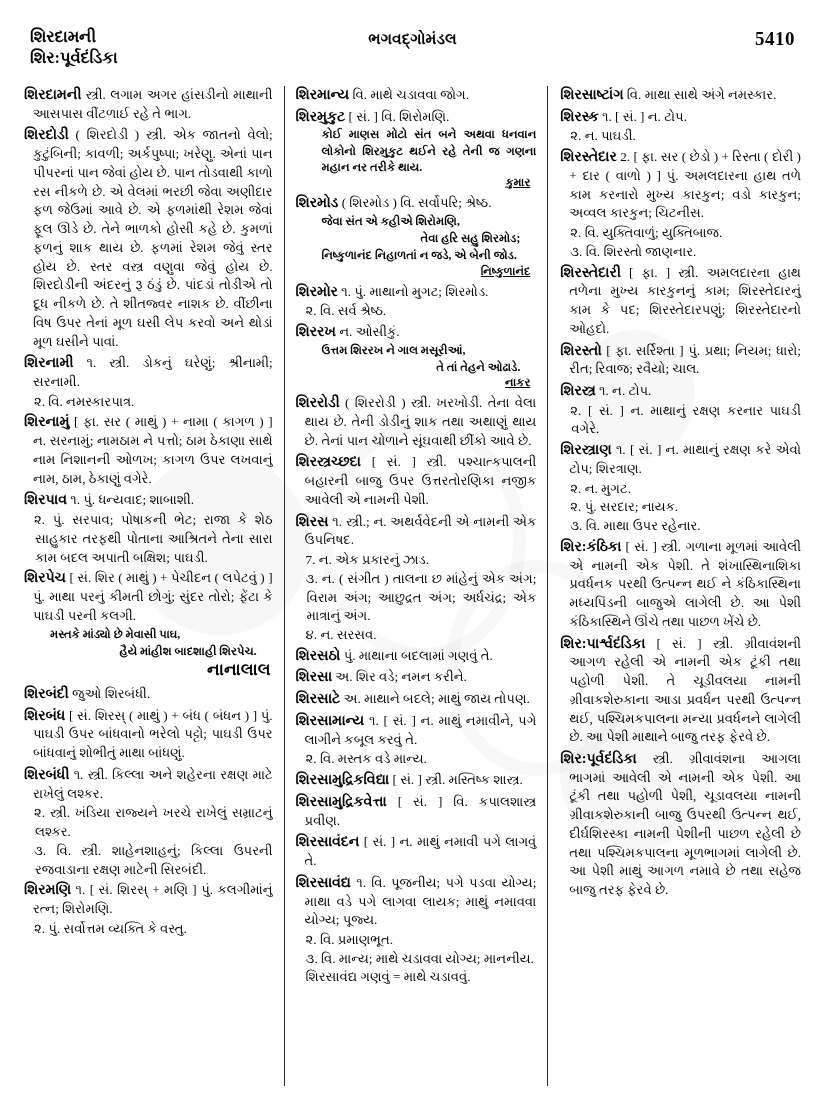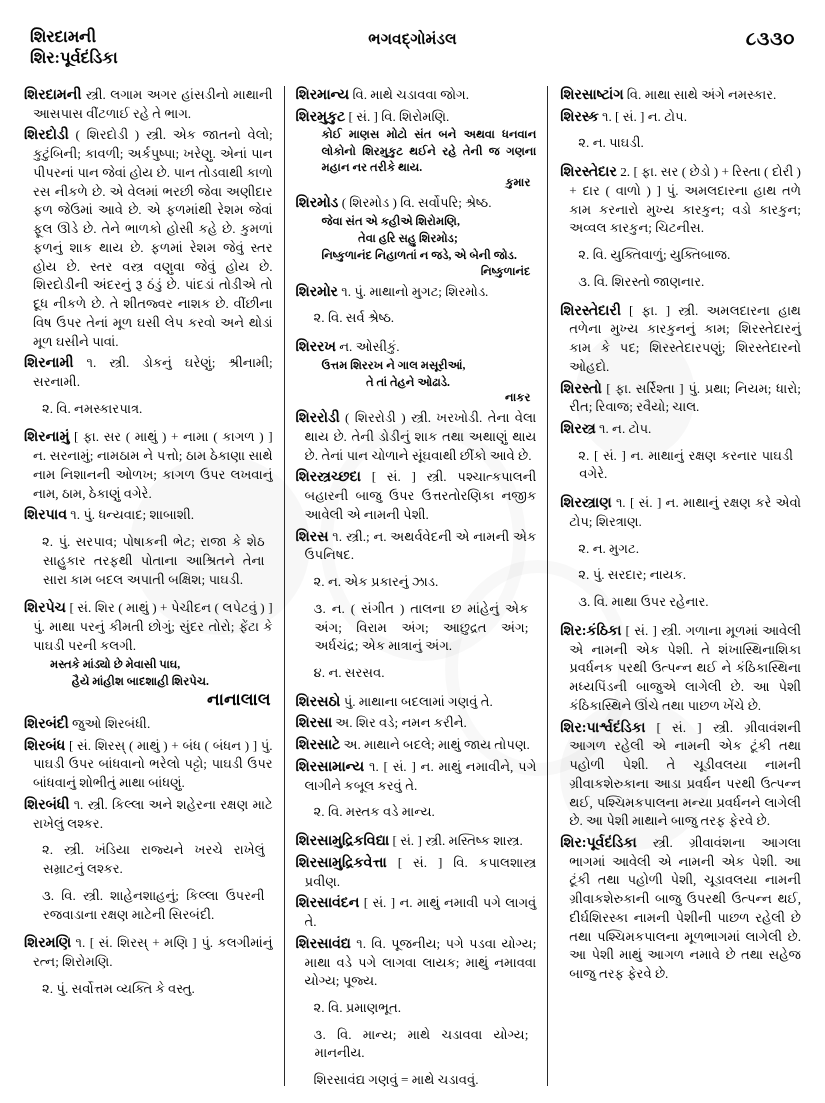--- a/index.html
+++ b/index.html
@@ -108,42 +108,43 @@
     font-weight: bold;
     font-size: 14.3px;
     letter-spacing: -0.1px;
   }
   .sense {
     font-size: 13.2px;
     line-height: 1.42;
     text-align: justify;
     padding-left: 11px;
     text-indent: -1px;
-    margin: 8px;
+    margin: 0;
   }
   .quote {
     font-size: 11.6px;
     font-weight: bold;
     line-height: 1.40;
     text-align: center;
     margin: 1px 0 0 0;
   }
   .quote-l { text-align: left; padding-left: 26px; }
-  .quote-r { padding-right: 16px; }
+  .quote-r { text-align: right; padding-right: 16px; }
   .attrib {
     font-size: 17px;
     font-weight: bold;
     text-align: right;
     margin: 0 2px 3px 0;
   }
   .attrib-mid {
     font-size: 11.4px;
     font-weight: bold;
     text-align: right;
     margin: 0 6px 3px 0;
+    text-decoration: underline;
   }
 
   
   .col, .header { filter: contrast(1.06); }
 </style>
 </head>
 <body>
 
 <div class="scan-blot" style="left:130px;top:455px;width:180px;height:180px;"></div>
 <div class="scan-ring" style="left:320px;top:420px;width:180px;height:215px;"></div>
@@ -152,21 +153,21 @@
 <div class="scan-blot" style="left:575px;top:330px;width:120px;height:130px;"></div>
 
 <div class="page">
 
   <div class="header">
     <div class="hdr-left">
       <div>શિરદામની</div>
       <div>શિર:પૂર્વદંડિકા</div>
     </div>
     <div class="hdr-center">ભગવદ્ગોમંડલ</div>
-    <div class="hdr-right">૮૩૩૦</div>
+    <div class="hdr-right">5410</div>
   </div>
 
   <div class="columns">
     <div class="col col-1" id="col0">
         <p class="entry"><span class="hw">શિરદામની</span><span> સ્ત્રી. લગામ અગર હાંસડીનો માથાની આસપાસ વીંટળાઈ રહે તે ભાગ.</span></p>
         <p class="entry"><span class="hw">શિરદોડી</span><span> ( શિરદોડી ) સ્ત્રી. એક જાતનો વેલો; કુટુંબિની; કાવળી; અર્કપુષ્પા; ખરેણુ. એનાં પાન પીપરનાં પાન જેવાં હોય છે. પાન તોડવાથી કાળો રસ નીકળે છે. એ વેલમાં ભરછી જેવા અણીદાર ફળ જેઉમાં આવે છે. એ ફળમાંથી રેશમ જેવાં ફૂલ ઊડે છે. તેને ભાળકો હોસી કહે છે. કુમળાં ફળનું શાક થાય છે. ફળમાં રેશમ જેવું સ્તર હોય છે. સ્તર વસ્ત્ર વણુવા જેવું હોય છે. શિરદોડીની અંદરનું રૂ ઠંડું છે. પાંદડાં તોડીએ તો દૂધ નીકળે છે. તે શીતજ્વર નાશક છે. વીંછીના વિષ ઉપર તેનાં મૂળ ઘસી લેપ કરવો અને થોડાં મૂળ ઘસીને પાવાં.</span></p>
         <p class="entry"><span class="hw">શિરનામી</span><span> ૧. સ્ત્રી. ડોકનું ઘરેણું; શ્રીનામી; સરનામી.</span></p>
         <p class="sense">૨. વિ. નમસ્કારપાત્ર.</p>
         <p class="entry"><span class="hw">શિરનામું</span><span> [ ફા. સર ( માથું ) + નામા ( કાગળ ) ] ન. સરનામું; નામઠામ ને પત્તો; ઠામ ઠેકાણા સાથે નામ નિશાનની ઓળખ; કાગળ ઉપર લખવાનું નામ, ઠામ, ઠેકાણું વગેરે.</span></p>
         <p class="entry"><span class="hw">શિરપાવ</span><span> ૧. પું. ધન્યવાદ; શાબાશી.</span></p>
@@ -196,21 +197,21 @@
         <p class="attrib-mid">નિષ્કુળાનંદ</p>
         <p class="entry"><span class="hw">શિરમોર</span><span> ૧. પું. માથાનો મુગટ; શિરમોડ.</span></p>
         <p class="sense">૨. વિ. સર્વ શ્રેષ્ઠ.</p>
         <p class="entry"><span class="hw">શિરરખ</span><span> ન. ઓસીકું.</span></p>
         <p class="quote quote-l">ઉત્તમ શિરરખ ને ગાલ મસૂરીઆં,</p>
         <p class="quote quote-r">તે       તાં        તેહને      ઓઢાડે.</p>
         <p class="attrib-mid">નાકર</p>
         <p class="entry"><span class="hw">શિરરોડી</span><span> ( શિરરોડી ) સ્ત્રી. ખરખોડી. તેના વેલા થાય છે. તેની ડોડીનું શાક તથા અથાણું થાય છે. તેનાં પાન ચોળાને સૂંઘવાથી છીંકો આવે છે.</span></p>
         <p class="entry"><span class="hw">શિરસ્ત્રચ્છદા</span><span> [ સં. ] સ્ત્રી. પશ્ચાત્કપાલની બહારની બાજુ ઉપર ઉત્તરતોરણિકા નજીક આવેલી એ નામની પેશી.</span></p>
         <p class="entry"><span class="hw">શિરસ</span><span> ૧. સ્ત્રી.; ન. અથર્વવેદની એ નામની એક ઉપનિષદ.</span></p>
-        <p class="sense">૨. ન. એક પ્રકારનું ઝાડ.</p>
+        <p class="sense">7. ન. એક પ્રકારનું ઝાડ.</p>
         <p class="sense">૩. ન. ( સંગીત ) તાલના છ માંહેનું એક અંગ; વિરામ અંગ; આછુદ્રત અંગ; અર્ધચંદ્ર; એક માત્રાનું અંગ.</p>
         <p class="sense">૪. ન. સરસવ.</p>
         <p class="entry"><span class="hw">શિરસઠો</span><span> પું. માથાના બદલામાં ગણવું તે.</span></p>
         <p class="entry"><span class="hw">શિરસા</span><span> અ. શિર વડે; નમન કરીને.</span></p>
         <p class="entry"><span class="hw">શિરસાટે</span><span> અ. માથાને બદલે; માથું જાય તોપણ.</span></p>
         <p class="entry"><span class="hw">શિરસામાન્ય</span><span> ૧. [ સં. ] ન. માથું નમાવીને, પગે લાગીને કબૂલ કરવું તે.</span></p>
         <p class="sense">૨. વિ. મસ્તક વડે માન્ય.</p>
         <p class="entry"><span class="hw">શિરસામુદ્રિકવિદ્યા</span><span> [ સં. ] સ્ત્રી. મસ્તિષ્ક શાસ્ત્ર.</span></p>
         <p class="entry"><span class="hw">શિરસામુદ્રિકવેત્તા</span><span> [ સં. ] વિ. કપાલશાસ્ત્ર પ્રવીણ.</span></p>
         <p class="entry"><span class="hw">શિરસાવંદન</span><span> [ સં. ] ન. માથું નમાવી પગે લાગવું તે.</span></p>

